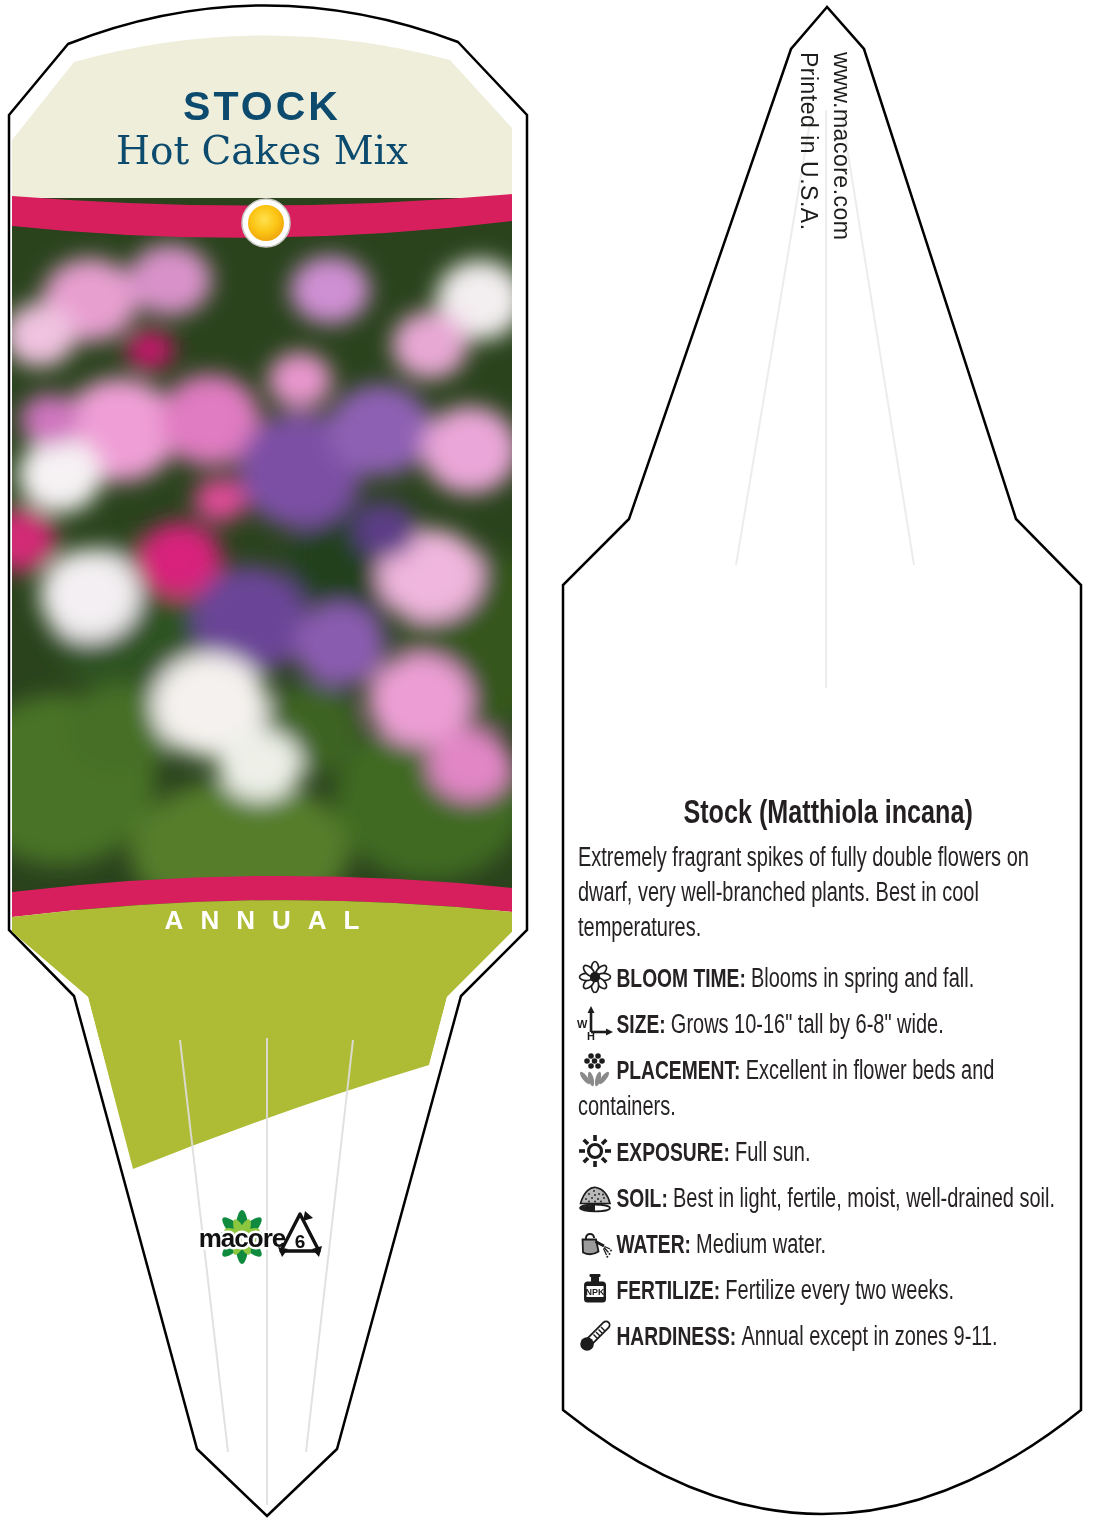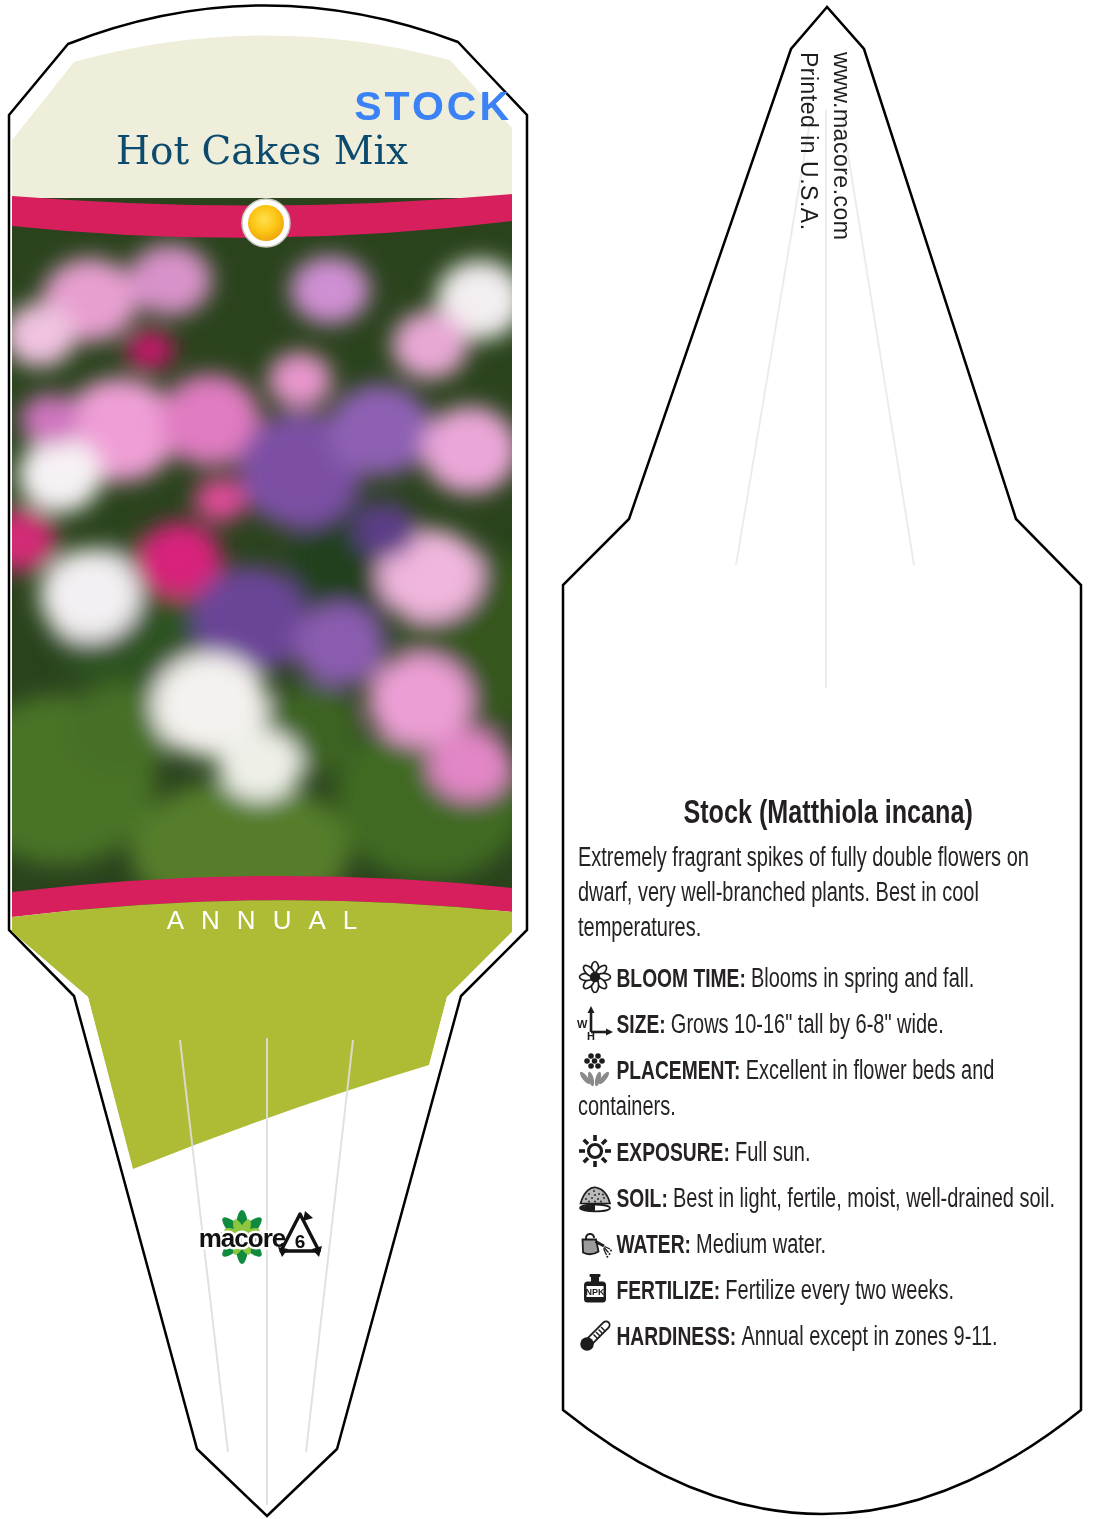--- a/index.html
+++ b/index.html
@@ -2,24 +2,24 @@
 <html><head>
 <meta charset="utf-8">
 <style>
   html,body{margin:0;padding:0;background:#fff;}
   .canvas{position:relative;width:1094px;height:1519px;background:#fff;overflow:hidden;
           font-family:"Liberation Sans",sans-serif;color:#231f20;}
   svg.layer{position:absolute;left:0;top:0;}
 
   
   .front-title-block{position:absolute;left:12px;top:84px;width:500px;text-align:center;}
-  .front-title{font-size:41px;font-weight:700;letter-spacing:3px;color:#3b82f6;line-height:44px;text-align:right;}
+  .front-title{font-size:41px;font-weight:700;letter-spacing:3px;color:#0c4a6e;line-height:44px;}
   .front-subtitle{font-family:"DejaVu Serif",serif;font-size:39px;color:#0c4a6e;line-height:46px;}
   .annual-banner{position:absolute;left:12px;top:905px;width:500px;text-align:center;
-                 font-size:26px;font-weight:400;color:#ffffff;letter-spacing:17px;text-indent:17px;}
+                 font-size:26px;font-weight:700;color:#ffffff;letter-spacing:17px;text-indent:17px;}
 
   
   .vert-text{position:absolute;writing-mode:vertical-rl;font-size:23px;letter-spacing:.5px;color:#1d1d1b;white-space:nowrap;}
   .printed-note{left:795px;top:52px;}
   .website{left:828px;top:52px;}
 
   
   .back-text{position:absolute;left:578px;top:792px;width:676px;
              transform:scaleX(0.74);transform-origin:0 0;}
   .back-heading{font-size:34px;font-weight:700;text-align:center;color:#231f20;

